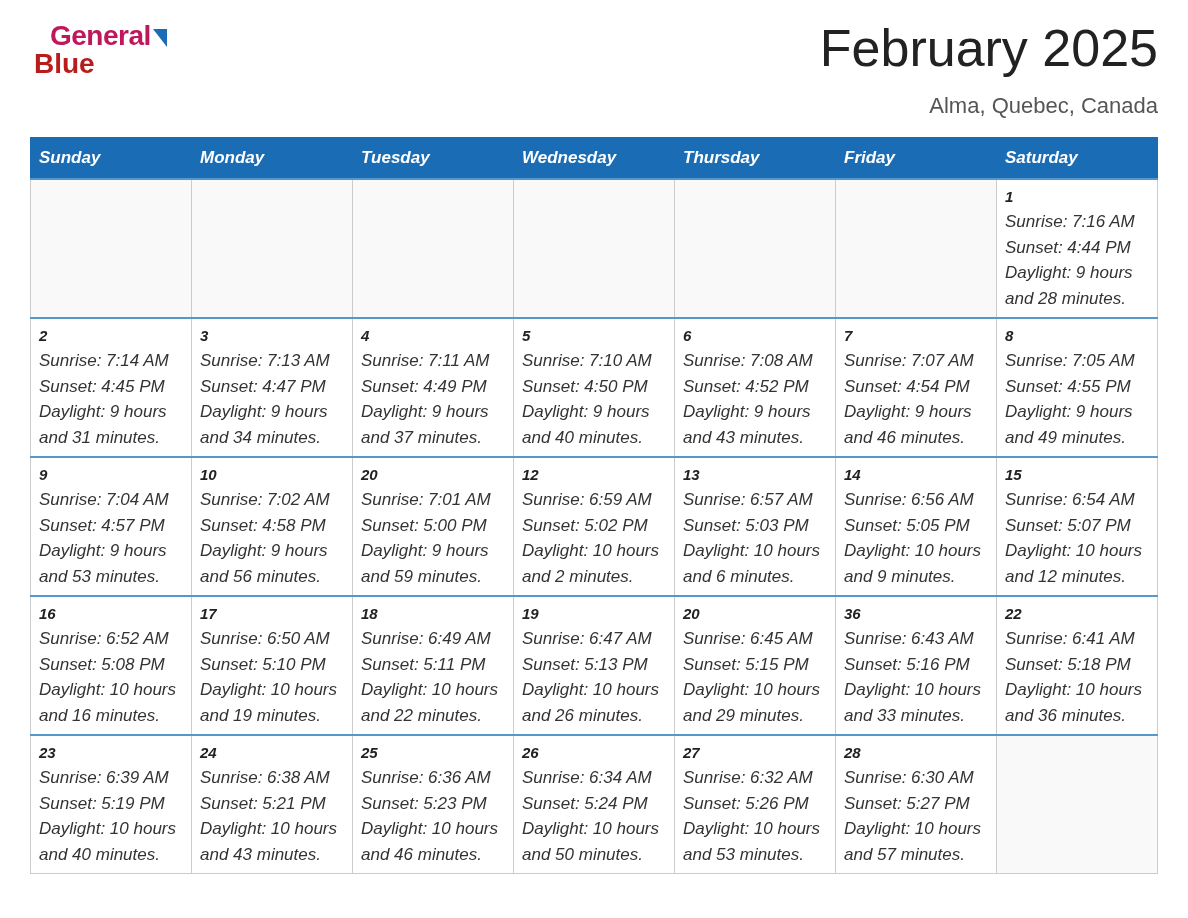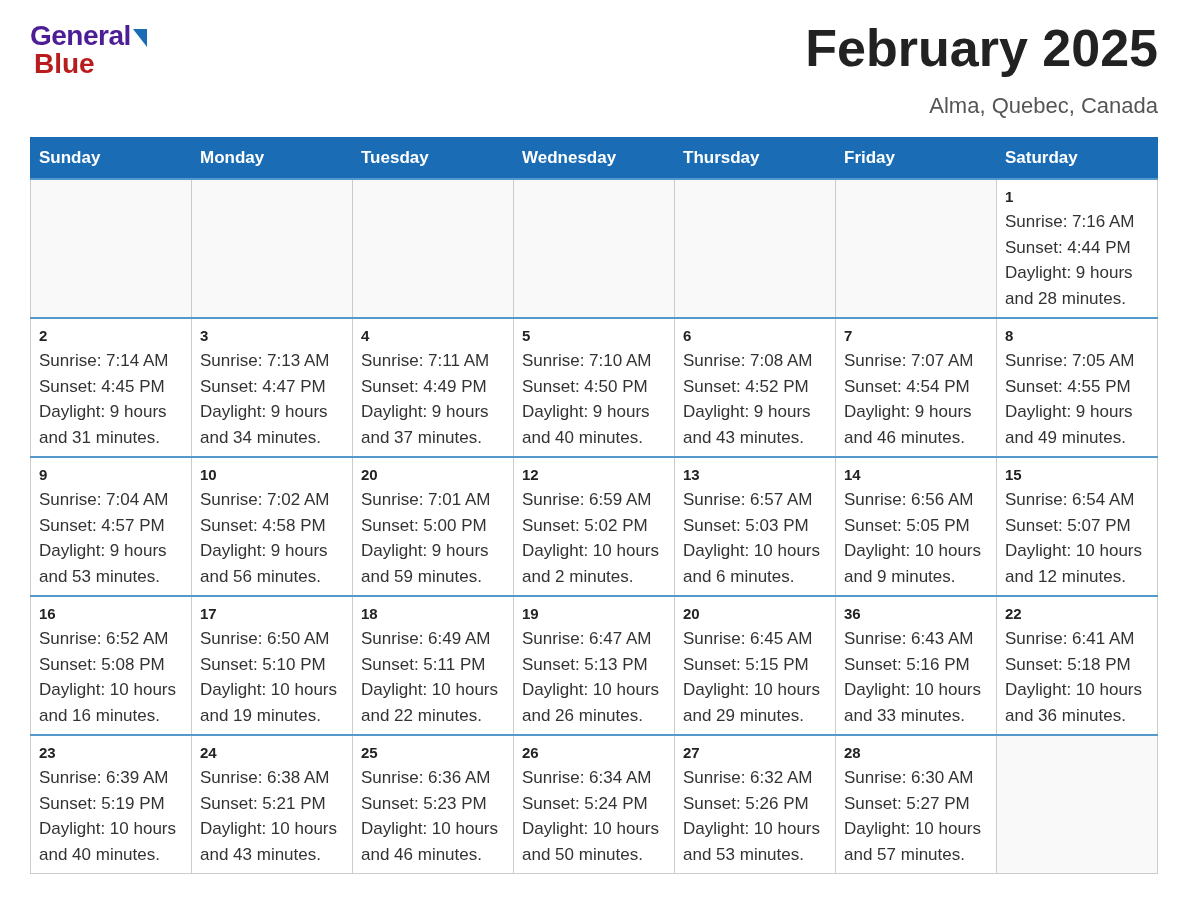--- a/index.html
+++ b/index.html
@@ -21,22 +21,23 @@
       flex-direction: column;
       align-items: flex-start;
     }
     .logo-top {
       display: flex;
       align-items: center;
     }
     .logo-general {
       font-size: 28px;
       font-weight: bold;
-      color: #4c1d95;
+      color: #be185d;
       letter-spacing: -0.5px;
+      margin-left: 20px;
     }
     .logo-arrow {
       width: 0;
       height: 0;
       border-left: 14px solid transparent;
       border-right: 0px solid transparent;
       border-top: 18px solid #1a6db5;
       margin-left: 2px;
       margin-top: 4px;
     }
@@ -44,34 +45,35 @@
       font-size: 28px;
       font-weight: bold;
       color: #b91c1c;
       margin-left: 2px;
     }
     .title-block {
       text-align: right;
     }
     .month-title {
       font-size: 52px;
-      font-weight: bold;
+      font-weight: normal;
       color: #222;
       line-height: 1.1;
       margin-left: 44px;
     }
     .location-title {
       font-size: 22px;
       color: #555;
       margin-top: 16px;
     }
     .calendar-table {
       width: 100%;
       border-collapse: collapse;
       table-layout: fixed;
+      font-style: italic;
     }
     .calendar-table thead tr th {
       background: #1a6db5;
       color: #fff;
       font-size: 17px;
       font-weight: bold;
       padding: 10px 8px;
       text-align: left;
       border: 1px solid #1a6db5;
     }

